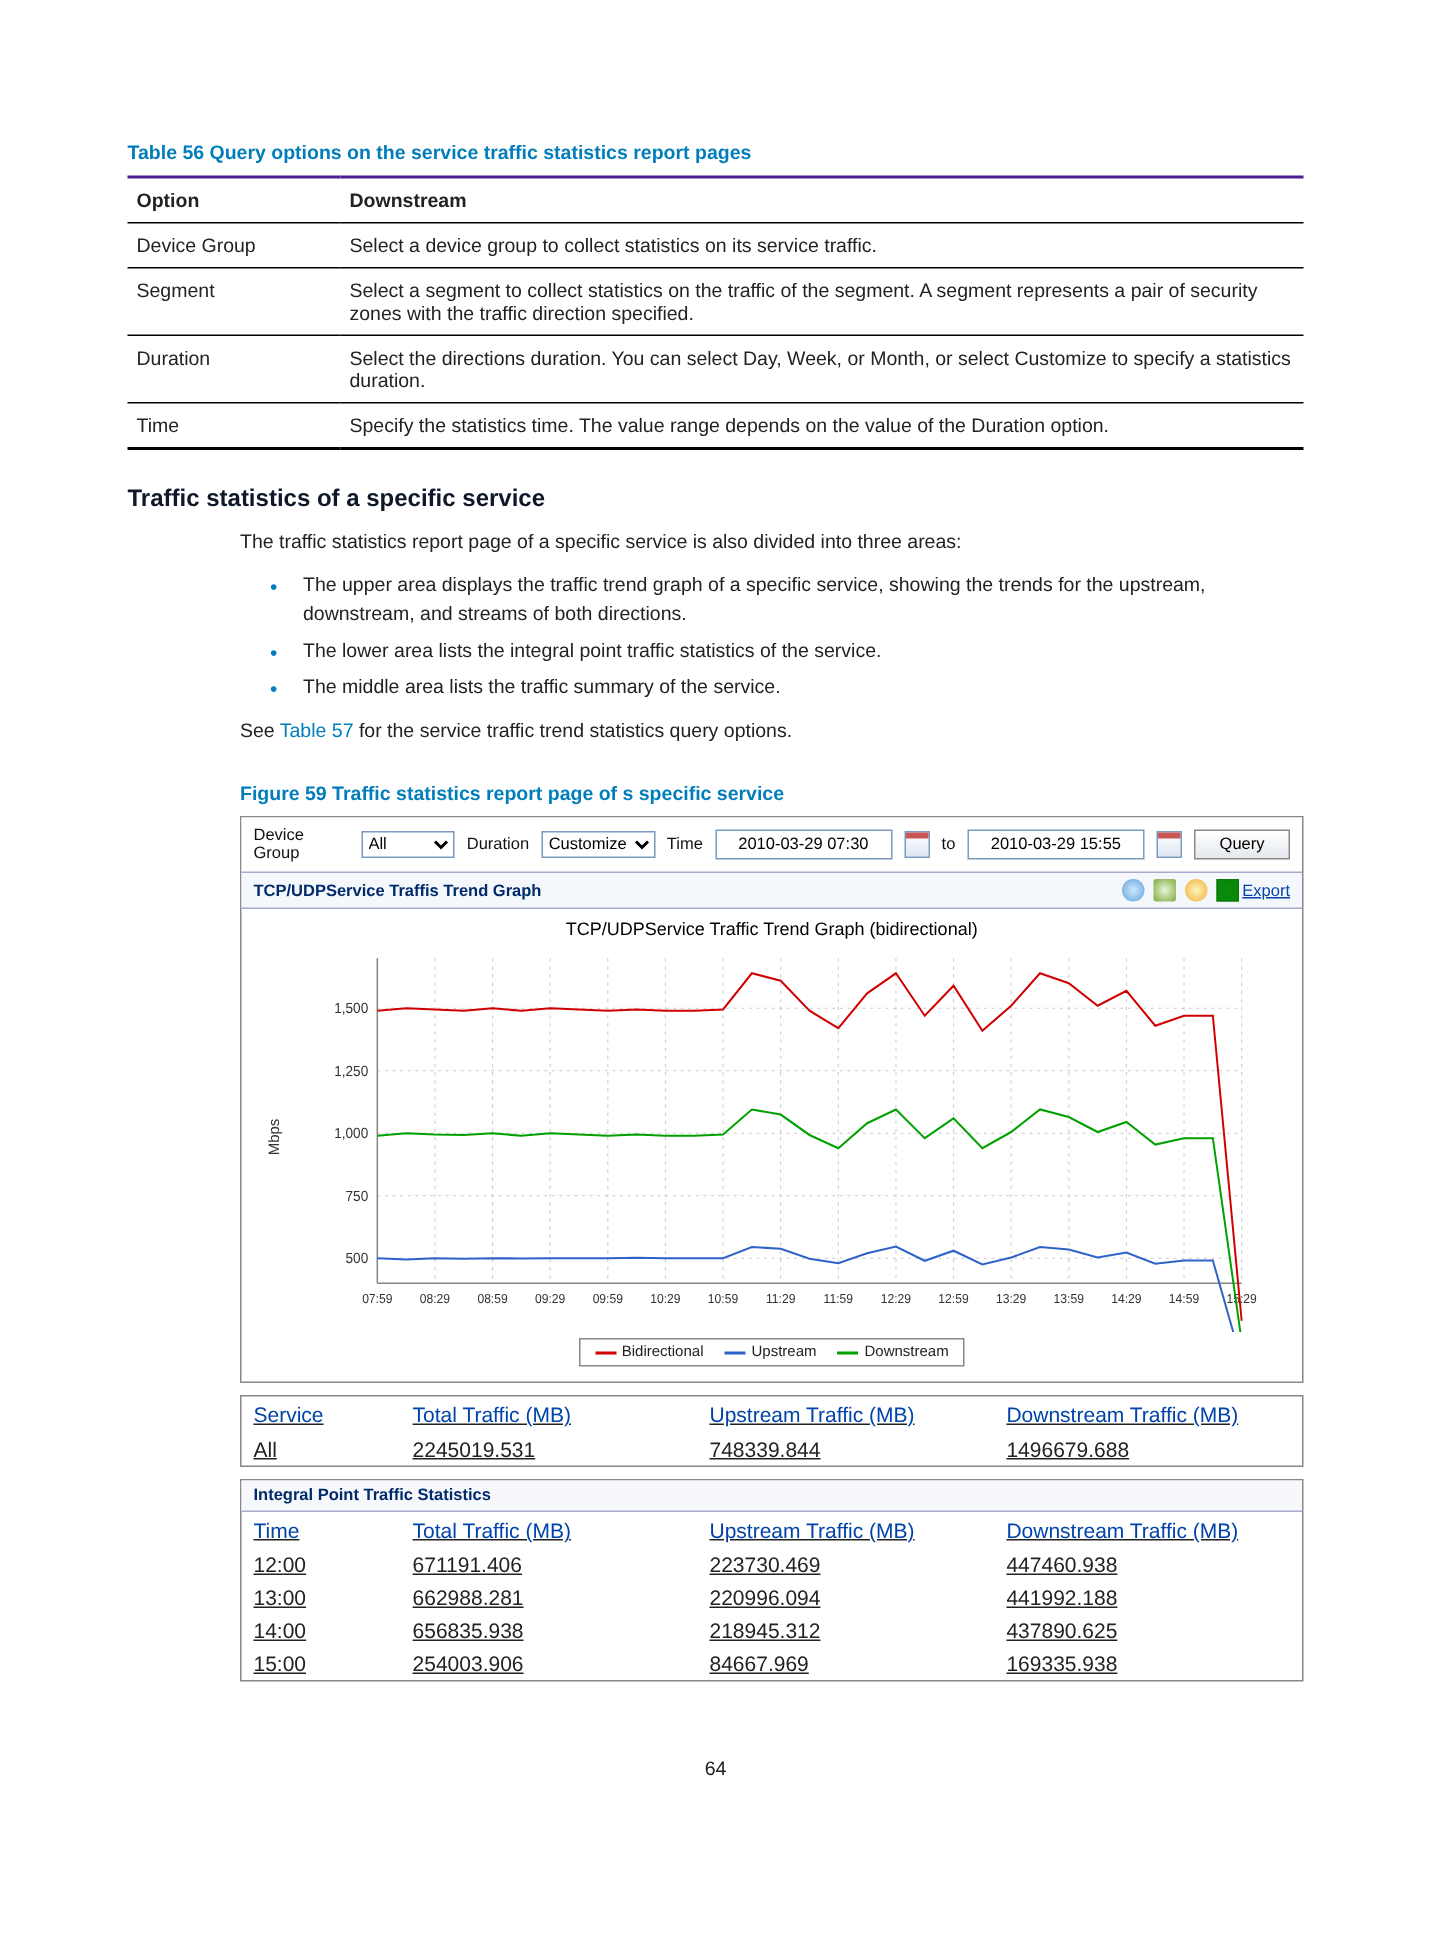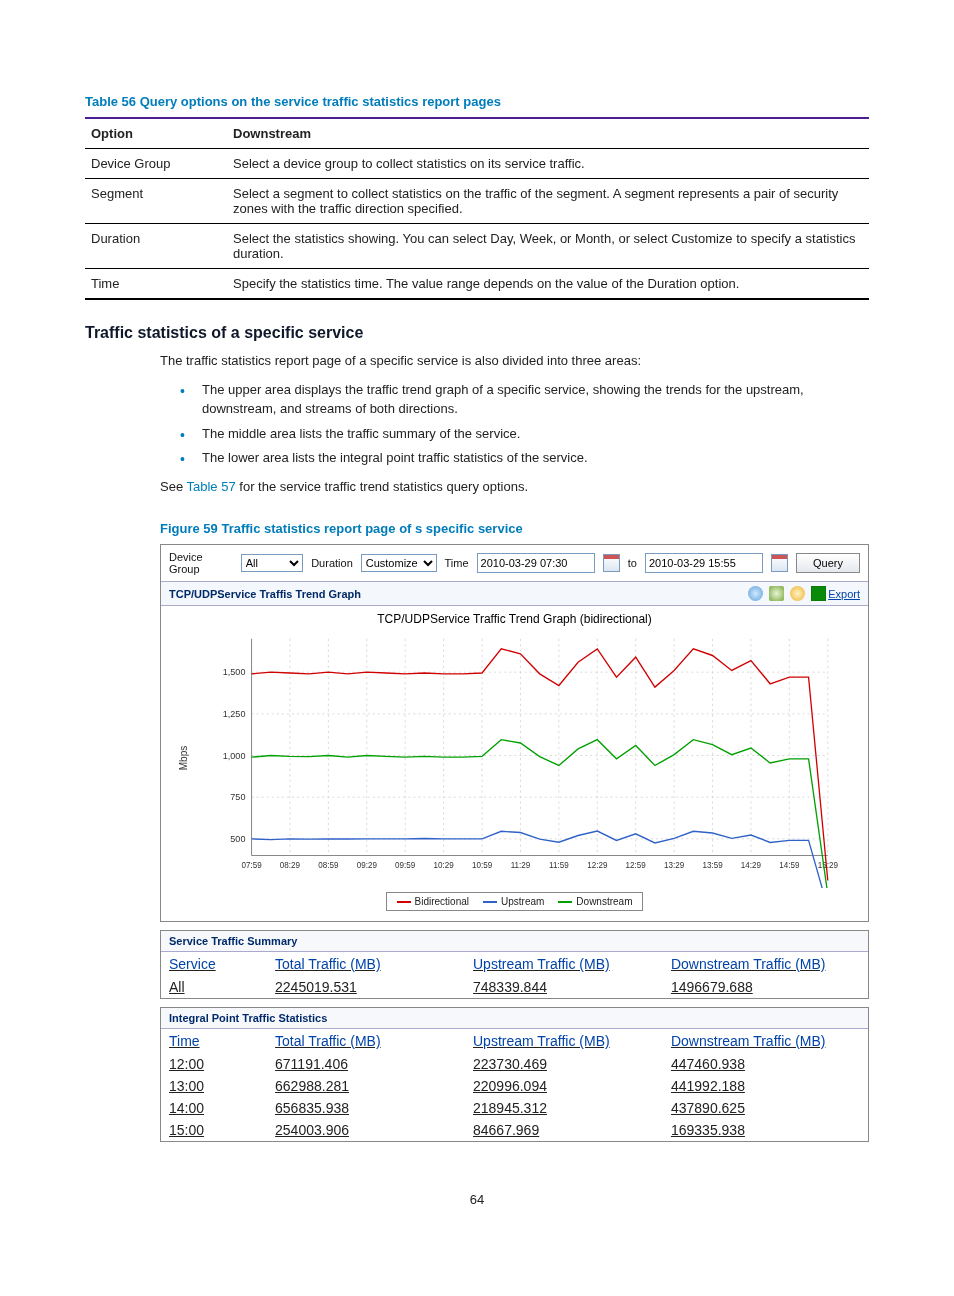--- a/index.html
+++ b/index.html
@@ -99,20 +99,21 @@
     height: 18px;
     border: 1px solid #7a9ac0;
     background: #fff;
   }
   .filter-bar select {
     width: 66px;
   }
   .filter-bar input[type="text"] {
     width: 110px;
     padding: 0 3px;
+    text-align: center;
   }
   .cal-icon {
     display: inline-block;
     width: 16px;
     height: 16px;
     border: 1px solid #7a9ac0;
     background: linear-gradient(#fff, #dce6f2);
     position: relative;
   }
   .cal-icon::before {
@@ -251,38 +252,38 @@
         <td>Device Group</td>
         <td>Select a device group to collect statistics on its service traffic.</td>
       </tr>
       <tr>
         <td>Segment</td>
         <td>Select a segment to collect statistics on the traffic of the segment. A segment represents a pair of security zones with the traffic direction specified.</td>
       </tr>
       <tr>
         <td>Duration</td>
         <td>
-          <span>Select the statistics showing. You can select </span><span class="bold">Day</span><span>, </span><span class="bold">Week</span><span>, or </span><span class="bold">Month</span><span>, or select </span><span class="bold">Customize</span><span> to specify a statistics duration.</span>
+          <span>Select the directions duration. You can select </span><span class="bold">Day</span><span>, </span><span class="bold">Week</span><span>, or </span><span class="bold">Month</span><span>, or select </span><span class="bold">Customize</span><span> to specify a statistics duration.</span>
         </td>
       </tr>
       <tr>
         <td>Time</td>
         <td>Specify the statistics time. The value range depends on the value of the Duration option.</td>
       </tr>
     </tbody>
   </table>
 
   <div class="section-title">Traffic statistics of a specific service</div>
 
   <div class="body-text">The traffic statistics report page of a specific service is also divided into three areas:</div>
 
   <ul class="bullets">
     <li>The upper area displays the traffic trend graph of a specific service, showing the trends for the upstream, downstream, and streams of both directions.</li>
+    <li>The lower area lists the integral point traffic statistics of the service.</li>
     <li>The middle area lists the traffic summary of the service.</li>
-    <li>The lower area lists the integral point traffic statistics of the service.</li>
   </ul>
 
   <div class="body-text">
     <span>See </span><span class="link-ref">Table 57</span><span> for the service traffic trend statistics query options.</span>
   </div>
 
   <div class="table-title" style="margin-left:75px">Figure 59 Traffic statistics report page of s specific service</div>
 
   <div style="margin-left:75px">
     <div class="figure-container">
@@ -383,21 +384,20 @@
             <span>Upstream</span>
           </span>
         <span class="swatch">
             <span class="line" style="background:#00a000"></span>
             <span>Downstream</span>
           </span>
       </div>
     </div>
 
     <div class="sub-panel">
-      <div class="sub-panel-header">Service Traffic Summary</div>
       <table>
         <thead>
           <tr>
             <th style="width:15%">Service</th>
             <th style="width:28%">Total Traffic (MB)</th>
             <th style="width:28%">Upstream Traffic (MB)</th>
             <th>Downstream Traffic (MB)</th>
           </tr>
         </thead>
         <tbody>

